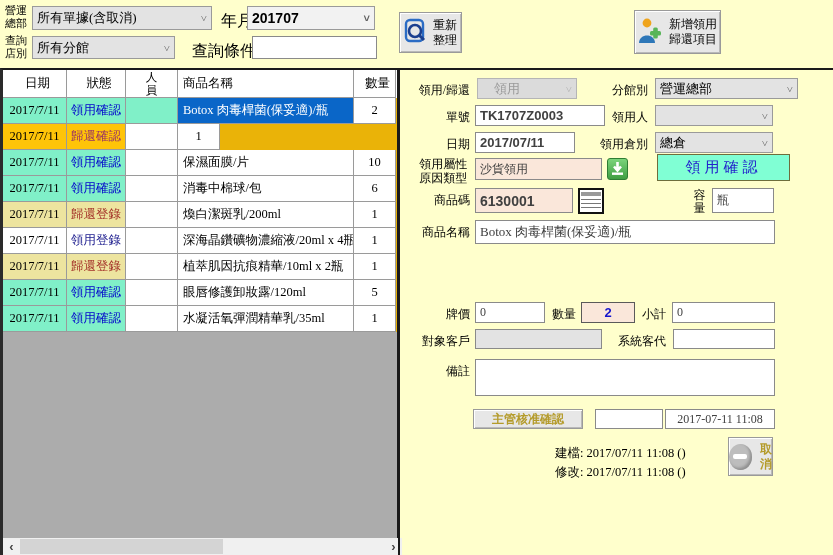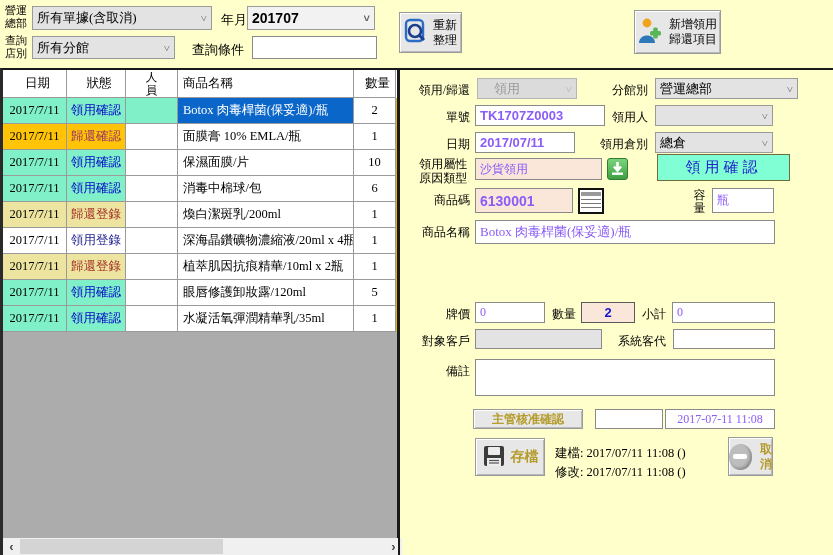--- a/index.html
+++ b/index.html
@@ -2,30 +2,30 @@
 <html><head>
 <meta charset="utf-8">
 <style>
   * { margin:0; padding:0; box-sizing:border-box; }
   html,body { width:833px; height:555px; }
   body {
     font-family:"Liberation Serif","DejaVu Serif",serif;
     background:#FFFFCC; position:relative; overflow:hidden;
     font-size:12px; color:#000;
   }
-  .lbl { position:absolute; color:#000; font-size:13px; }
+  .lbl { position:absolute; color:#000; font-size:16px; }
   .lbl.r { text-align:right; }
   .lbl2 { line-height:1.18; word-break:break-all; font-size:11px; }
   .w2 { width:2.1em; } .w4 { width:4.1em; } .w1 { width:1.15em; }
 
   
   .tbox {
     position:absolute; border:1px solid #8a8a8a; background:#fff;
     font-family:"Liberation Serif","DejaVu Serif",serif; font-size:12px;
-    padding:1px 4px; color:#8b5cf6; outline:none;
+    padding:1px 4px; color:#404040; outline:none;
   }
   .tbox.bold { font-family:"Liberation Sans","DejaVu Sans",sans-serif; font-weight:bold; font-size:13px; }
   .tbox.peach { background:#FAE7DA; }
   .tbox.gray  { background:#E3E3E3; }
   .xpselect {
     position:absolute; border:1px solid #9a9a9a; background:#E3E3E3;
     display:flex; align-items:center; padding:0 4px; font-size:13px;
     cursor:default; overflow:hidden; white-space:nowrap;
   }
   .xpselect .chev { margin-left:auto; color:#606060; font-size:11px; padding-left:4px; }
@@ -161,21 +161,20 @@
         <div class="cell c0">2017/7/11</div>
         <div class="cell c1">領用確認</div>
         <div class="cell c2"></div>
         <div class="cell c3">Botox 肉毒桿菌(保妥適)/瓶</div>
         <div class="cell c4">2</div>
       </div>
       <div class="trow ret-confirm">
         <div class="cell c0">2017/7/11</div>
         <div class="cell c1">歸還確認</div>
         <div class="cell c2"></div>
-        <div class="cell c3">面膜膏 10% EMLA/瓶</div>
         <div class="cell c4">1</div>
       </div>
       <div class="trow use-confirm">
         <div class="cell c0">2017/7/11</div>
         <div class="cell c1">領用確認</div>
         <div class="cell c2"></div>
         <div class="cell c3">保濕面膜/片</div>
         <div class="cell c4">10</div>
       </div>
       <div class="trow use-confirm">
@@ -297,32 +296,20 @@
   <div class="lbl r" style="left:214px; top:263px; width:52px;">系統客代</div>
   <input class="tbox" style="left: 273px; top: 259px; width: 102px; height: 20px;" value="">
 
   <div class="lbl r" style="left:18px; top:293px; width:52px;">備註</div>
   <textarea class="tbox" style="left: 75px; top: 289px; width: 300px; height: 37px;"></textarea>
 
   <button class="btn3d olive" style="left:73px; top:339px; width:110px; height:20px; font-size:12px;">主管核准確認</button>
   <input class="tbox" style="left: 195px; top: 339px; width: 68px; height: 20px;" value="">
   <input class="tbox" style="left: 265px; top: 339px; width: 110px; height: 20px; text-align: center;" value="2017-07-11 11:08">
 
-  <button class="btn3d" style="left:75px; top:368px; width:70px; height:38px;">
-    <span class="icon">
-      <svg width="24" height="24" viewBox="0 0 24 24">
-        <path d="M2 4 Q2 2 4 2 L20 2 Q22 2 22 4 L22 20 Q22 22 20 22 L4 22 Q2 22 2 20 Z" fill="#3C3C3C"></path>
-        <rect x="6" y="3" width="12" height="8" rx="1" fill="#EDEDED"></rect>
-        <rect x="5" y="14" width="14" height="8" fill="#EDEDED"></rect>
-        <line x1="7" y1="16.5" x2="17" y2="16.5" stroke="#555" stroke-width="1.2"></line>
-        <line x1="7" y1="19" x2="17" y2="19" stroke="#555" stroke-width="1.2"></line>
-      </svg>
-    </span>
-    <span class="cap olive" style="font-size:14px;">存檔</span>
-  </button>
   <div class="lbl" style="left:155px; top:375px; font-size:12.5px;">建檔: 2017/07/11 11:08 ()</div>
   <div class="lbl" style="left:155px; top:394px; font-size:12.5px;">修改: 2017/07/11 11:08 ()</div>
   <button class="btn3d" style="left:328px; top:367px; width:45px; height:39px; gap:8px;">
     <span class="cancelIcon">
         <span class="minus"></span>
       </span>
     <span class="cap olive lbl2 w1" style="position:static; font-size:12px;">取消</span>
   </button>
 </div>
 

